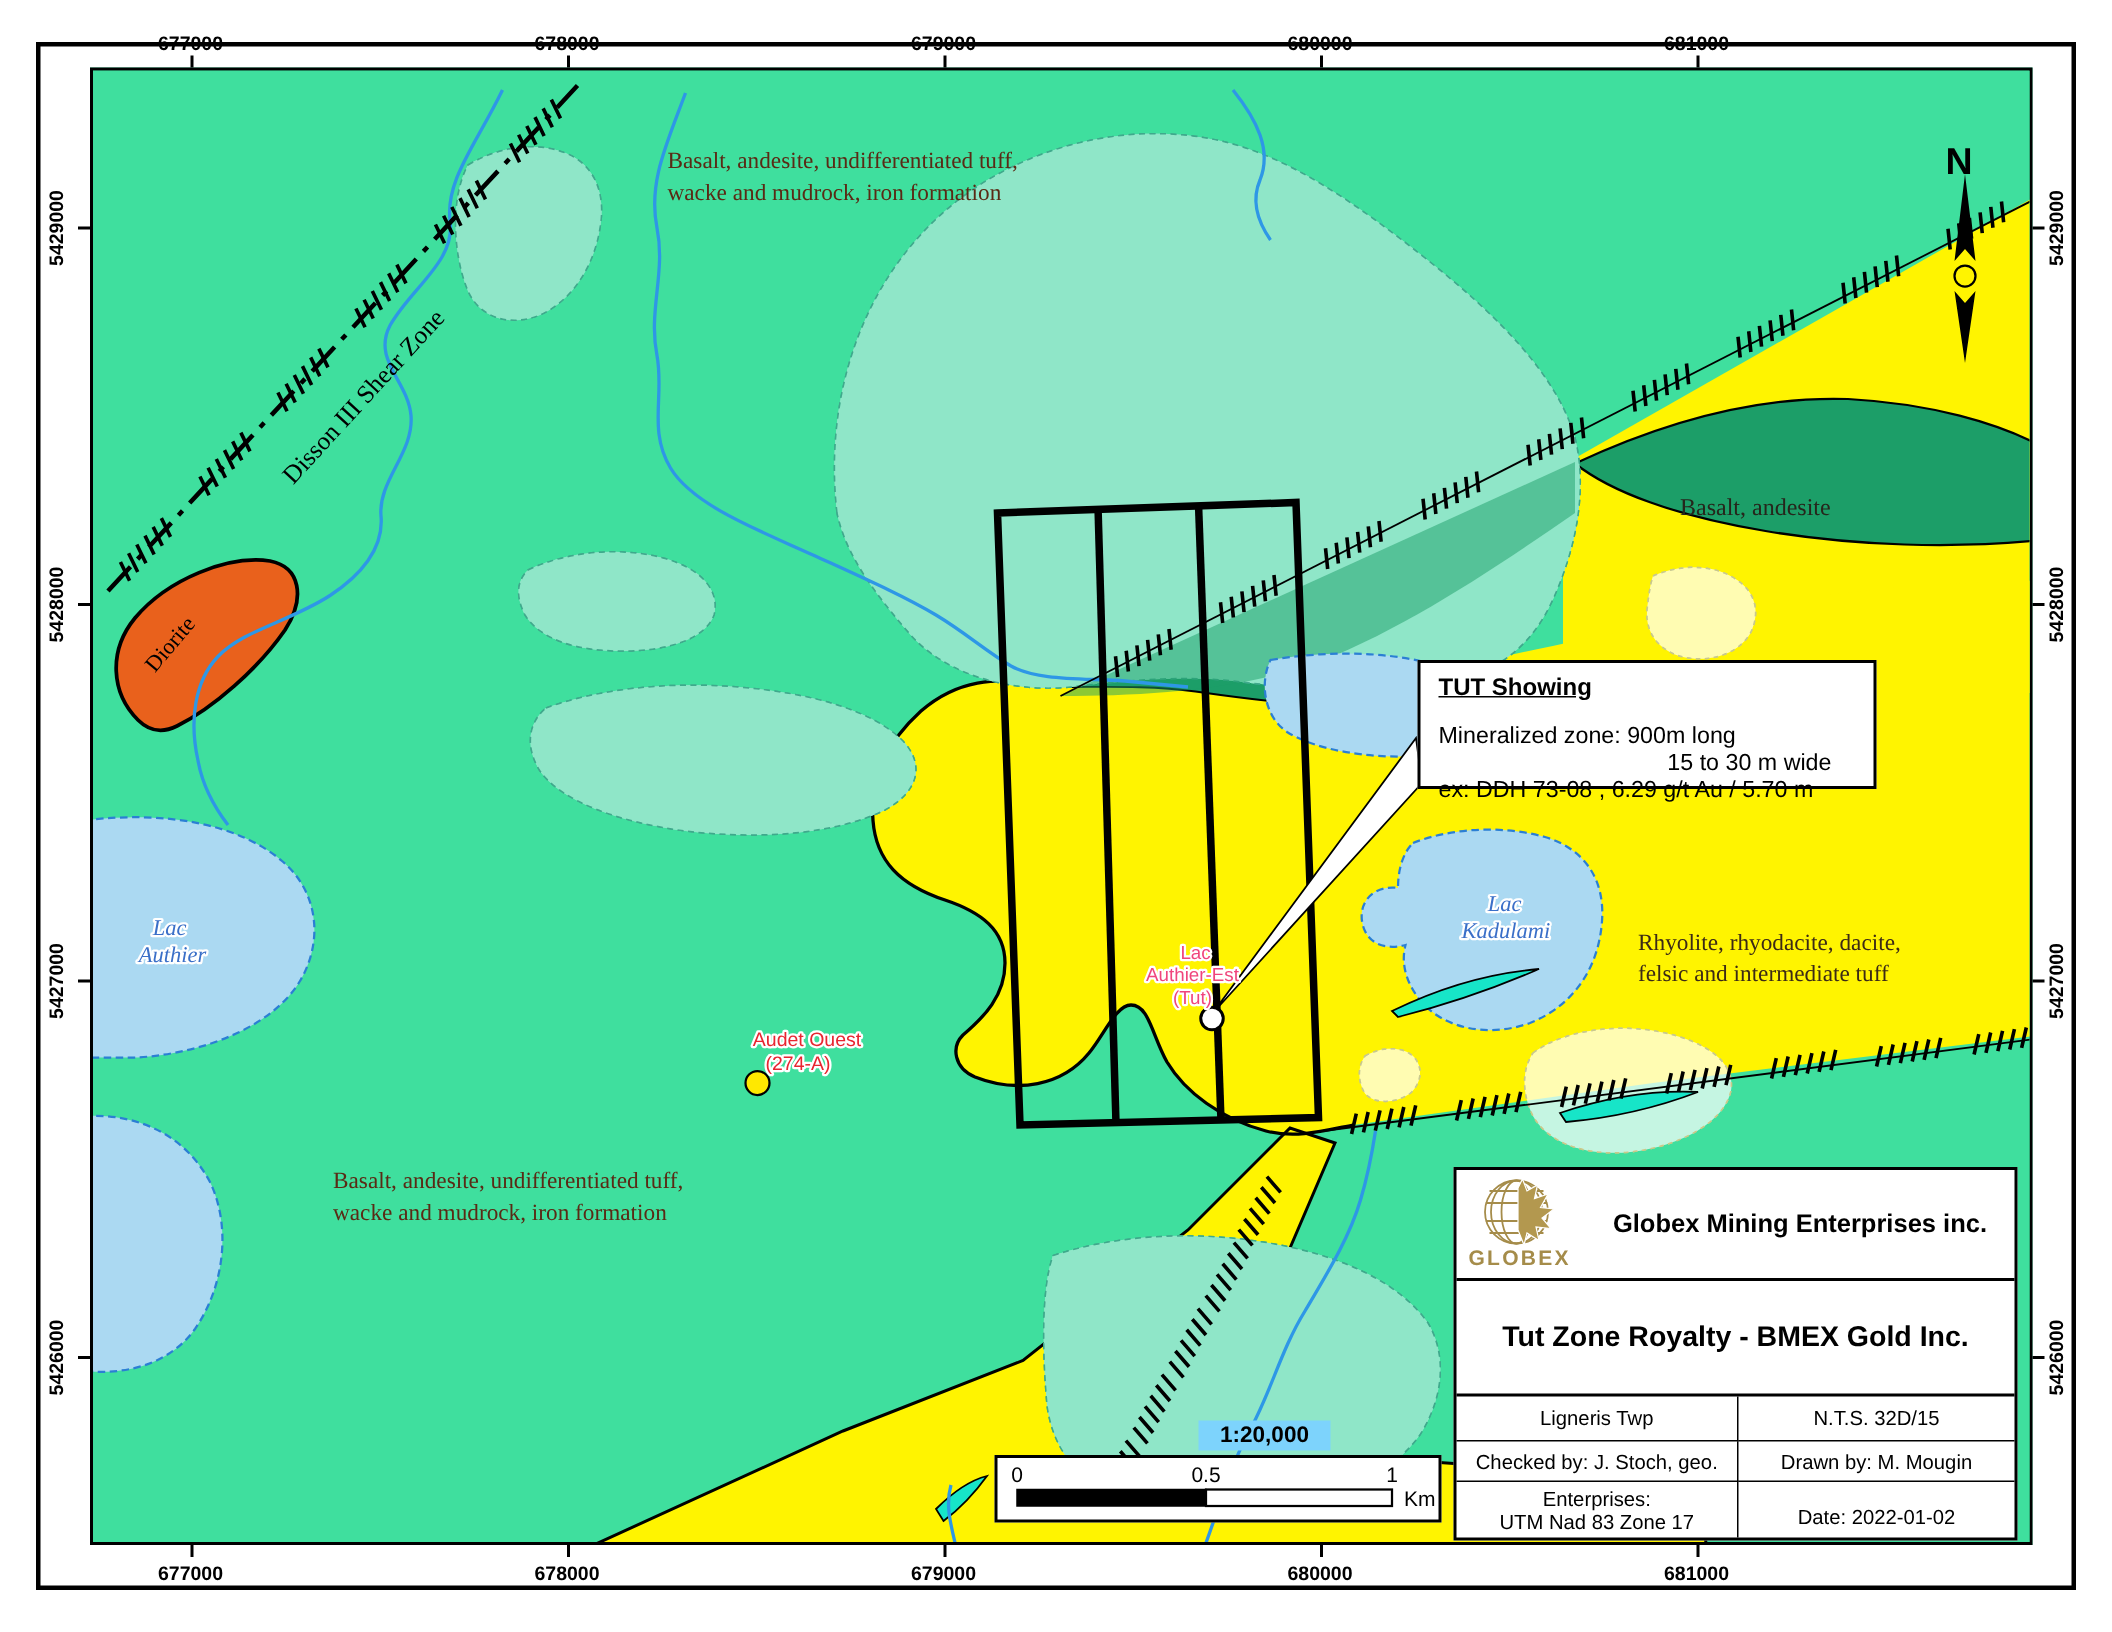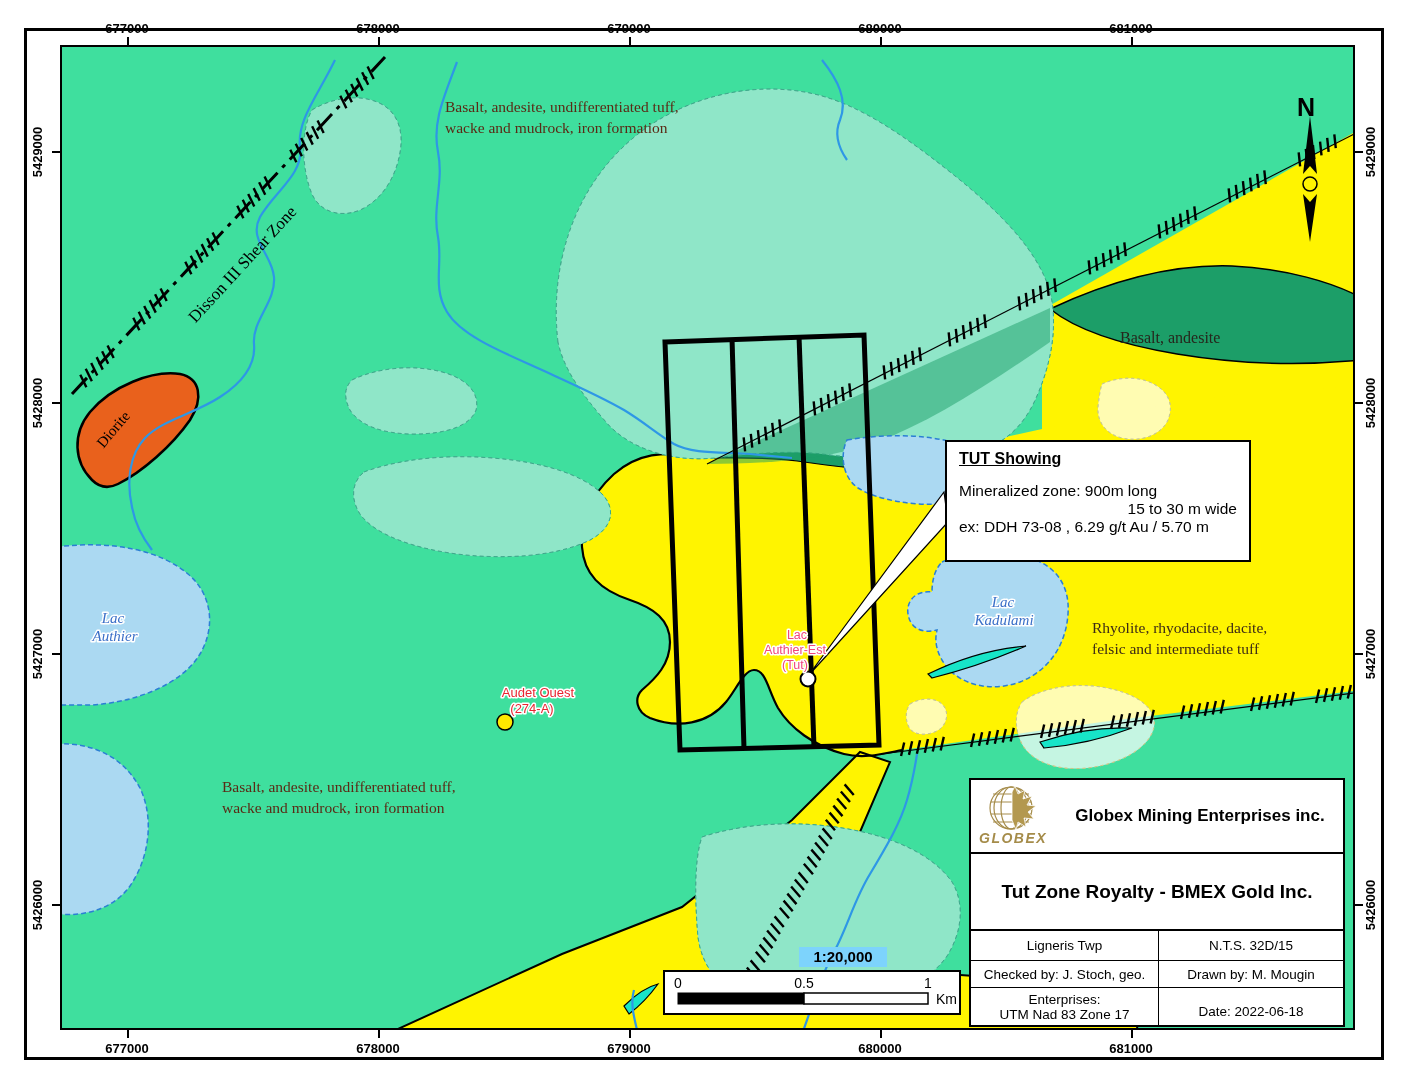--- a/index.html
+++ b/index.html
@@ -11,36 +11,36 @@
         border:2px solid #000;box-sizing:border-box;background:#3FDF9E;overflow:hidden;}
   .map-frame svg{position:absolute;left:0;top:0;}
   
   .tick{position:absolute;background:#000;}
   .tick.h{width:2px;height:8px;}
   .tick.v{width:8px;height:2px;}
   .coord{position:absolute;width:60px;height:14px;font-size:13px;font-weight:bold;
         color:#000;text-align:center;line-height:14px;}
   .coord.rot{transform:rotate(-90deg);}
   
-  .callout{position:absolute;left:945px;top:440px;width:306px;height:122px;background:#fff;
+  .callout{position:absolute;left:945px;top:440px;width:306px;height:86px;background:#fff;
         border:2px solid #000;box-sizing:border-box;padding:8px 12px 6px 12px;color:#000;}
   .callout .ttl{font-size:16px;font-weight:bold;text-decoration:underline;}
   .callout .l1{font-size:15.5px;margin-top:14px;}
-  .callout .l2{font-size:15.5px;text-align:right;margin-right:0;}
+  .callout .l2{font-size:15.5px;text-align:right;margin-right:16px;}
   .callout .l3{font-size:15.5px;}
   
   .ratio-label{position:absolute;left:799px;top:947px;width:88px;height:20px;background:#7dd3fc;
         font-size:15px;font-weight:bold;text-align:center;line-height:20px;color:#000;}
   .scalebox{position:absolute;left:663px;top:970px;width:298px;height:45px;background:#fff;
         border:2px solid #000;box-sizing:border-box;}
   
   .tblock{position:absolute;left:969px;top:778px;width:376px;height:249px;background:#fff;
         border:2px solid #000;box-sizing:border-box;color:#000;display:flex;flex-direction:column;}
   .tb-row1{height:72px;border-bottom:2px solid #000;display:flex;align-items:center;}
-  .tb-logo{width:92px;height:72px;position:relative;flex:none;font-style:italic;}
+  .tb-logo{width:92px;height:72px;position:relative;flex:none;}
   .tb-company{flex:1;text-align:center;font-size:17px;font-weight:bold;padding-right:6px;}
   .tb-row2{height:75px;border-bottom:2px solid #000;display:flex;flex-direction:column;
         justify-content:center;text-align:center;font-size:19px;font-weight:bold;line-height:1.25;}
   .tb-grid{flex:1;display:grid;grid-template-columns:188px 1fr;grid-template-rows:30px 27px 1fr;}
   .tb-cell{border-right:1.5px solid #000;border-bottom:1.5px solid #000;display:flex;
         align-items:center;justify-content:center;font-size:13.5px;text-align:center;flex-direction:column;}
   .tb-cell.last-col{border-right:none;}
   .tb-cell.last-row{border-bottom:none;}
   .tb-cell.date-cell{justify-content:flex-end;padding-bottom:6px;}
 </style>
@@ -330,16 +330,16 @@
     </div>
     <div class="tb-grid">
       <div class="tb-cell">Ligneris Twp</div>
       <div class="tb-cell last-col">N.T.S. 32D/15</div>
       <div class="tb-cell">Checked by: J. Stoch, geo.</div>
       <div class="tb-cell last-col">Drawn by: M. Mougin</div>
       <div class="tb-cell last-row">
         <div>Enterprises:</div>
         <div>UTM Nad 83 Zone 17</div>
       </div>
-      <div class="tb-cell last-col last-row date-cell">Date: 2022-06-18</div>
+      <div class="tb-cell last-col last-row date-cell">Date: 2022-01-02</div>
     </div>
   </div>
 </div>
 
 </body></html>

